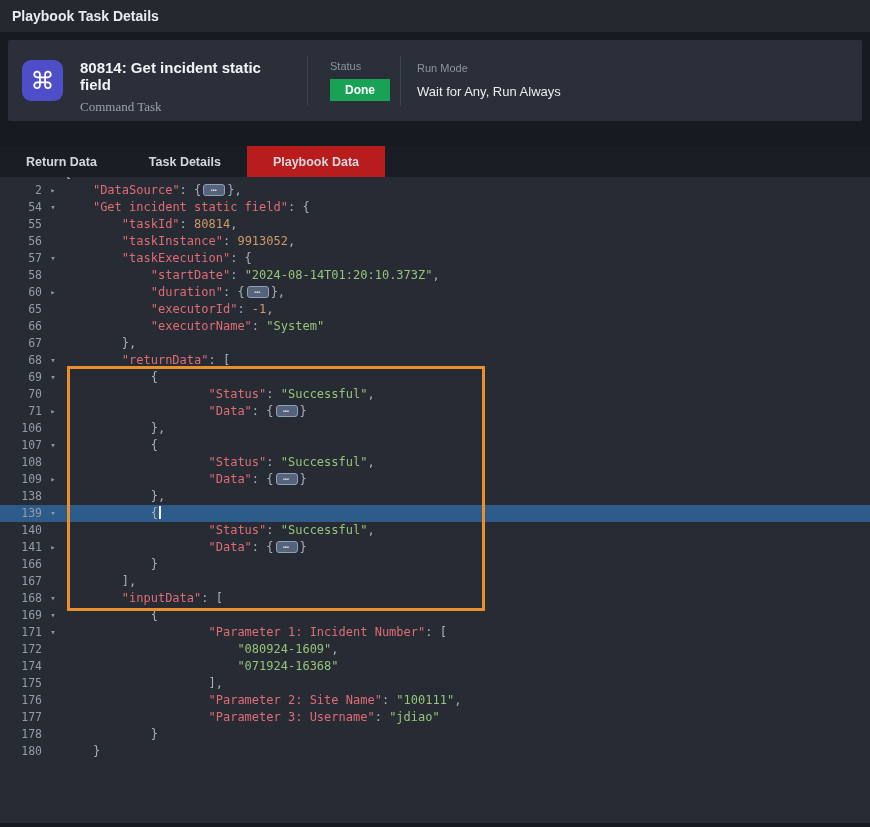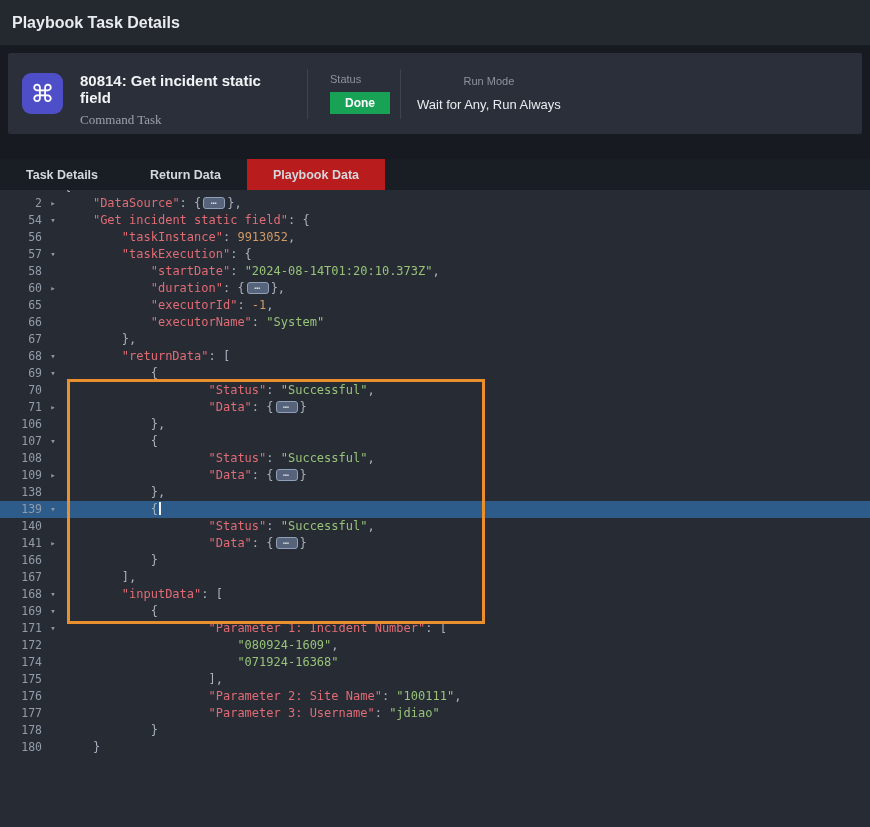--- a/index.html
+++ b/index.html
@@ -1,35 +1,35 @@
 <!DOCTYPE html>
 <html><head>
 <meta charset="utf-8">
 <style>
   * { margin:0; padding:0; box-sizing:border-box; }
   html,body { width:870px; height:827px; overflow:hidden; }
   body { background:#171b21; font-family:"Liberation Sans", sans-serif; position:relative; }
 
-  .titlebar { height:45px; background:#24282f; color:#e9ecef; display:flex; align-items:center;
-              padding:0 12px; font-size:16px; font-weight:bold; }
+  .titlebar { height:32px; background:#24282f; color:#e9ecef; display:flex; align-items:center;
+              padding:0 12px; font-size:14px; font-weight:bold; }
 
   .header-card { margin:8px 8px 0; height:81px; background:#2a2f39; border-radius:2px;
                  display:flex; align-items:center; padding:0 14px; }
   .app-icon { width:41px; height:41px; border-radius:9px; background:#4f4ec9; color:#ffffff;
               font-size:24px; display:flex; align-items:center; justify-content:center; flex:none; }
   .title-block { margin-left:17px; width:212px;margin-top:12px; }
   .task-title { color:#f1f3f5; font-size:15px; font-weight:bold; }
   .task-subtitle { color:#9ba2ac; font-size:13px; margin-top:6px;font-family:Liberation Serif, serif; }
   .vdiv { width:1px; height:50px; background:#3d444f; flex:none; margin-left:15px; }
   .vdiv2 { width:1px; height:50px; background:#3d444f; flex:none; margin-left:8px; }
   .col-status { margin-left:22px; width:62px; }
   .col-label { color:#8d949e; font-size:11px; }
   .status-badge { display:inline-block; margin-top:7px; background:#17a256; color:#ffffff;
                   font-size:12px; font-weight:bold; padding:4px 15px; border-radius:0; }
-  .col-runmode { margin-left:16px;text-align:center; }
+  .col-runmode { margin-left:16px; }
   .runmode-value { color:#e9ecf0; font-size:13px; margin-top:10px; }
 
   .tabbar { margin-top:25px; height:31px; background:#191d24; display:flex; }
   .tab { padding:0 26px; display:flex; align-items:center; font-size:12.5px; font-weight:600;
          color:#d4d8de; cursor:pointer; }
   .tab.active { background:#b91c1c; }
 
   .editor { height:646px; background:#262b34; position:relative; overflow:hidden;
             font-family:"DejaVu Sans Mono", monospace; font-size:12px; }
   .code { margin-top:-12px; }
@@ -72,22 +72,22 @@
     <span class="status-badge">Done</span>
   </div>
   <div class="vdiv2"></div>
   <div class="col-runmode">
     <div class="col-label">Run Mode</div>
     <div class="runmode-value">Wait for Any, Run Always</div>
   </div>
 </div>
 
 <div class="tabbar">
+  <div class="tab">Return Data</div>
   <div class="tab">Task Details</div>
-  <div class="tab">Return Data</div>
   <div class="tab active">Playbook Data</div>
 </div>
 
 <div class="editor">
   <div class="code">
       <div class="crow">
         <span class="lnum">1</span>
         <span class="fold">▾</span>
         <span class="ltext"><span class="t-punc">{</span></span>
       </div>
@@ -95,20 +95,25 @@
         <span class="lnum">2</span>
         <span class="fold">▸</span>
         <span class="ltext"><span class="t-punc">    </span><span class="t-key">"DataSource"</span><span class="t-punc">: {</span><span class="chip">⋯</span><span class="t-punc">},</span></span>
       </div>
       <div class="crow">
         <span class="lnum">54</span>
         <span class="fold">▾</span>
         <span class="ltext"><span class="t-punc">    </span><span class="t-key">"Get incident static field"</span><span class="t-punc">: {</span></span>
       </div>
       <div class="crow">
+        <span class="lnum">55</span>
+        <span class="fold"></span>
+        <span class="ltext"><span class="t-punc">        </span><span class="t-key">"taskId"</span><span class="t-punc">: </span><span class="t-num">80814</span><span class="t-punc">,</span></span>
+      </div>
+      <div class="crow">
         <span class="lnum">56</span>
         <span class="fold"></span>
         <span class="ltext"><span class="t-punc">        </span><span class="t-key">"taskInstance"</span><span class="t-punc">: </span><span class="t-num">9913052</span><span class="t-punc">,</span></span>
       </div>
       <div class="crow">
         <span class="lnum">57</span>
         <span class="fold">▾</span>
         <span class="ltext"><span class="t-punc">        </span><span class="t-key">"taskExecution"</span><span class="t-punc">: {</span></span>
       </div>
       <div class="crow">

